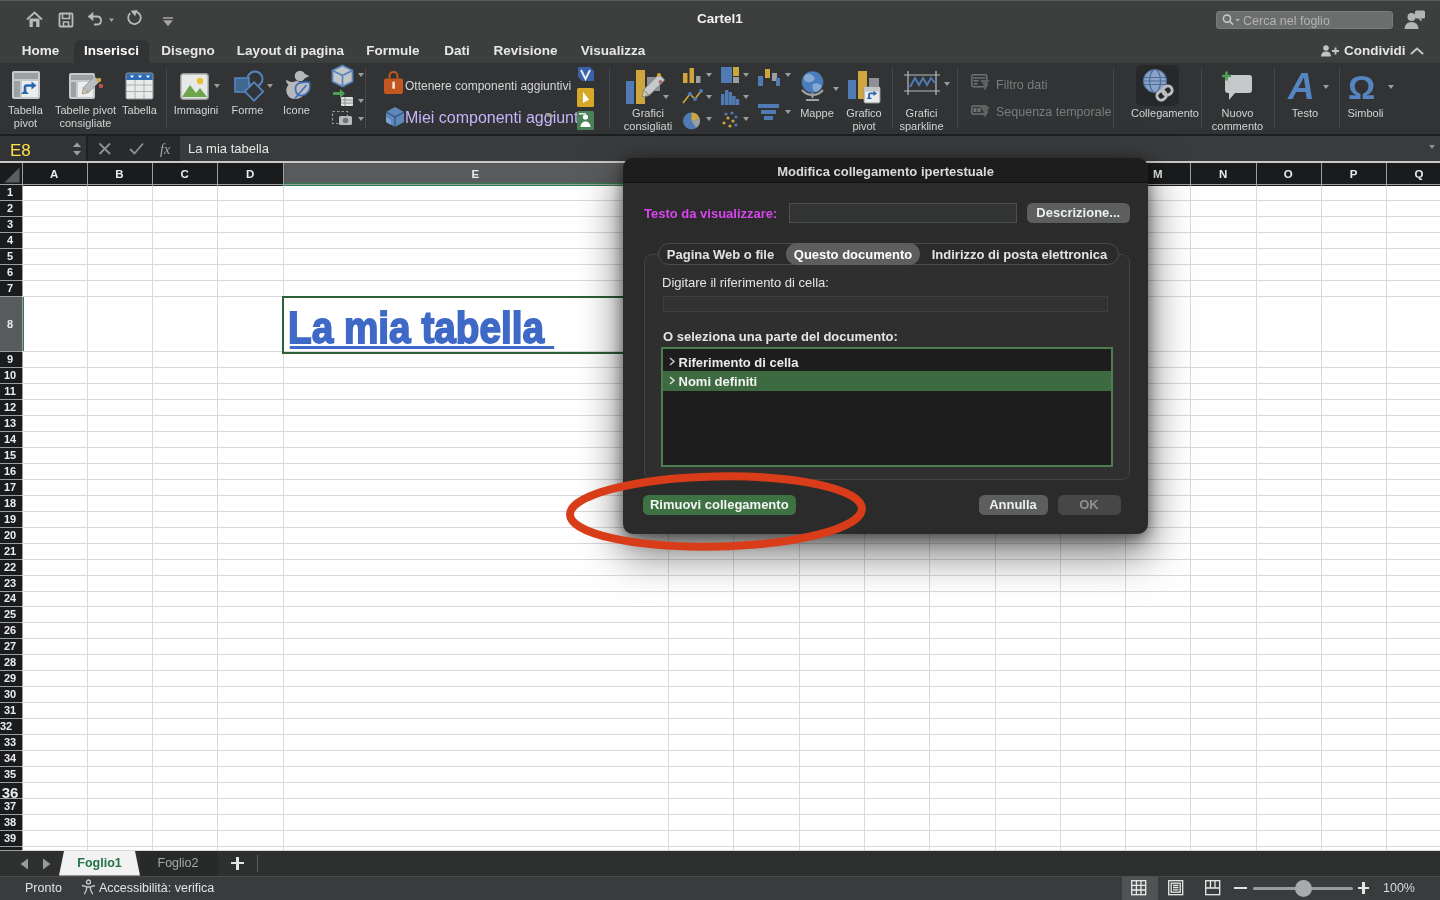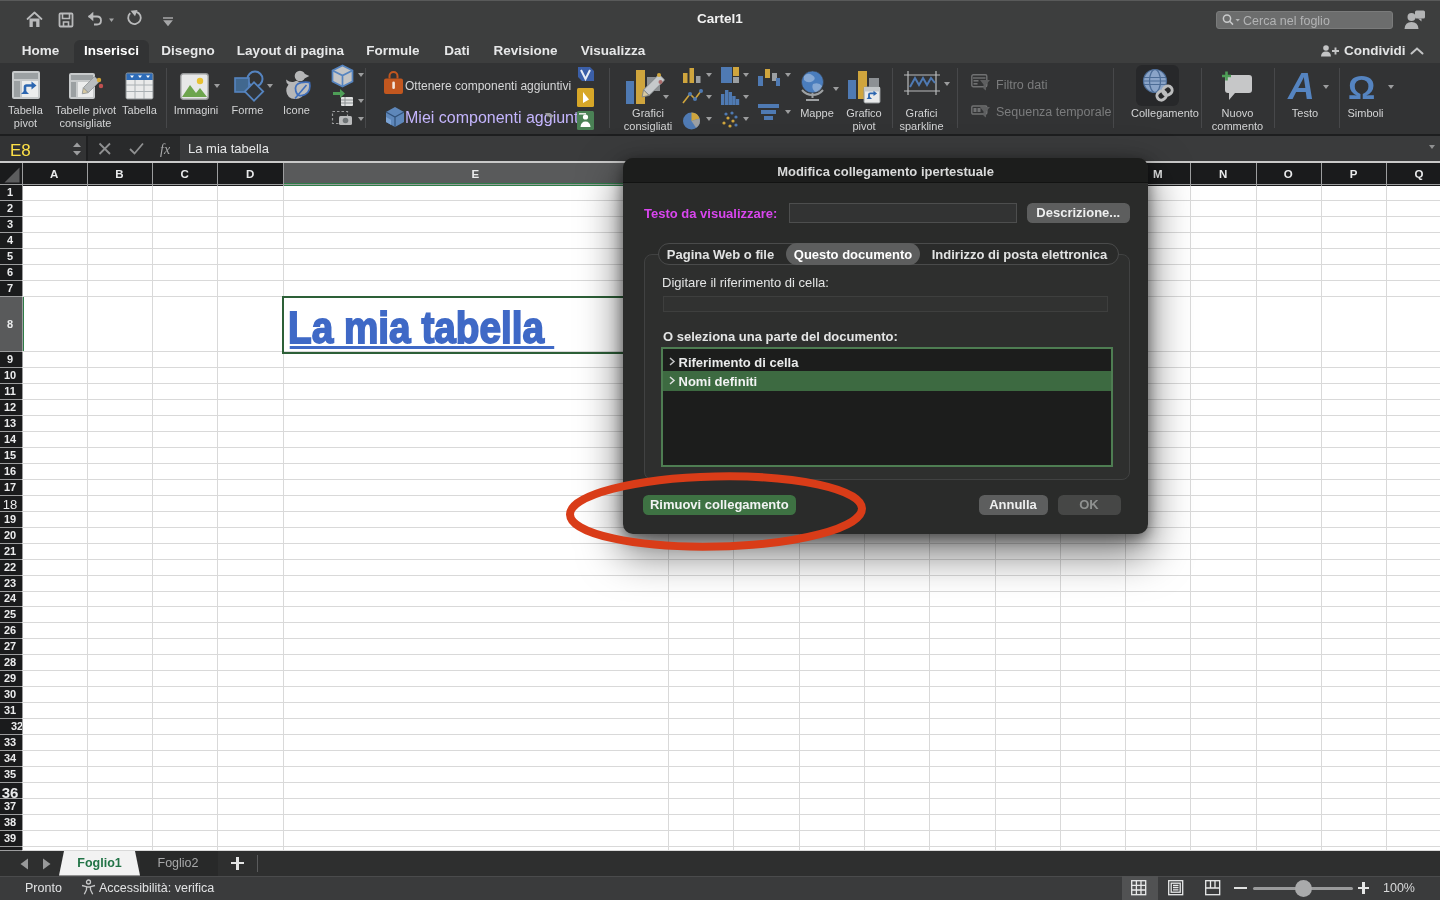--- a/index.html
+++ b/index.html
@@ -406,21 +406,21 @@
 <div class="ab" style="left:0;top:417.02499999999986px;width:20px;text-align:center;color:#eaebec;font-size:11px;font-weight:bold;">13</div>
 <div class="ab" style="left:0;top:430.9999999999999px;width:21.5px;height:1px;background:#9c9d9e;"></div>
 <div class="ab" style="left:0;top:432.9749999999999px;width:20px;text-align:center;color:#eaebec;font-size:11px;font-weight:bold;">14</div>
 <div class="ab" style="left:0;top:446.9499999999999px;width:21.5px;height:1px;background:#9c9d9e;"></div>
 <div class="ab" style="left:0;top:448.92499999999984px;width:20px;text-align:center;color:#eaebec;font-size:11px;font-weight:bold;">15</div>
 <div class="ab" style="left:0;top:462.89999999999986px;width:21.5px;height:1px;background:#9c9d9e;"></div>
 <div class="ab" style="left:0;top:464.8749999999999px;width:20px;text-align:center;color:#eaebec;font-size:11px;font-weight:bold;">16</div>
 <div class="ab" style="left:0;top:478.84999999999985px;width:21.5px;height:1px;background:#9c9d9e;"></div>
 <div class="ab" style="left:0;top:480.8249999999998px;width:20px;text-align:center;color:#eaebec;font-size:11px;font-weight:bold;">17</div>
 <div class="ab" style="left:0;top:494.79999999999984px;width:21.5px;height:1px;background:#9c9d9e;"></div>
-<div class="ab" style="left:0;top:496.77499999999986px;width:20px;text-align:center;color:#eaebec;font-size:13px;font-weight:normal;">18</div>
+<div class="ab" style="left:0;top:496.77499999999986px;width:20px;text-align:center;color:#eaebec;font-size:11px;font-weight:bold;">18</div>
 <div class="ab" style="left:0;top:510.74999999999983px;width:21.5px;height:1px;background:#9c9d9e;"></div>
 <div class="ab" style="left:0;top:512.7249999999998px;width:20px;text-align:center;color:#eaebec;font-size:11px;font-weight:bold;">19</div>
 <div class="ab" style="left:0;top:526.6999999999998px;width:21.5px;height:1px;background:#9c9d9e;"></div>
 <div class="ab" style="left:0;top:528.6749999999998px;width:20px;text-align:center;color:#eaebec;font-size:11px;font-weight:bold;">20</div>
 <div class="ab" style="left:0;top:542.6499999999999px;width:21.5px;height:1px;background:#9c9d9e;"></div>
 <div class="ab" style="left:0;top:544.6249999999999px;width:20px;text-align:center;color:#eaebec;font-size:11px;font-weight:bold;">21</div>
 <div class="ab" style="left:0;top:558.5999999999999px;width:21.5px;height:1px;background:#9c9d9e;"></div>
 <div class="ab" style="left:0;top:560.5749999999999px;width:20px;text-align:center;color:#eaebec;font-size:11px;font-weight:bold;">22</div>
 <div class="ab" style="left:0;top:574.55px;width:21.5px;height:1px;background:#9c9d9e;"></div>
 <div class="ab" style="left:0;top:576.525px;width:20px;text-align:center;color:#eaebec;font-size:11px;font-weight:bold;">23</div>
@@ -434,21 +434,21 @@
 <div class="ab" style="left:0;top:640.3250000000002px;width:20px;text-align:center;color:#eaebec;font-size:11px;font-weight:bold;">27</div>
 <div class="ab" style="left:0;top:654.3000000000002px;width:21.5px;height:1px;background:#9c9d9e;"></div>
 <div class="ab" style="left:0;top:656.2750000000002px;width:20px;text-align:center;color:#eaebec;font-size:11px;font-weight:bold;">28</div>
 <div class="ab" style="left:0;top:670.2500000000002px;width:21.5px;height:1px;background:#9c9d9e;"></div>
 <div class="ab" style="left:0;top:672.2250000000003px;width:20px;text-align:center;color:#eaebec;font-size:11px;font-weight:bold;">29</div>
 <div class="ab" style="left:0;top:686.2000000000003px;width:21.5px;height:1px;background:#9c9d9e;"></div>
 <div class="ab" style="left:0;top:688.1750000000003px;width:20px;text-align:center;color:#eaebec;font-size:11px;font-weight:bold;">30</div>
 <div class="ab" style="left:0;top:702.1500000000003px;width:21.5px;height:1px;background:#9c9d9e;"></div>
 <div class="ab" style="left:0;top:704.1250000000003px;width:20px;text-align:center;color:#eaebec;font-size:11px;font-weight:bold;">31</div>
 <div class="ab" style="left:0;top:718.1000000000004px;width:21.5px;height:1px;background:#9c9d9e;"></div>
-<div class="ab" style="left:0;top:720.0750000000004px;width:20px;color:#eaebec;font-size:11px;font-weight:bold;padding-left:11px;">32</div>
+<div class="ab" style="left:0;top:720.0750000000004px;width:20px;color:#eaebec;font-size:11px;font-weight:bold;">32</div>
 <div class="ab" style="left:0;top:734.0500000000004px;width:21.5px;height:1px;background:#9c9d9e;"></div>
 <div class="ab" style="left:0;top:736.0250000000004px;width:20px;text-align:center;color:#eaebec;font-size:11px;font-weight:bold;">33</div>
 <div class="ab" style="left:0;top:750.0000000000005px;width:21.5px;height:1px;background:#9c9d9e;"></div>
 <div class="ab" style="left:0;top:751.9750000000005px;width:20px;text-align:center;color:#eaebec;font-size:11px;font-weight:bold;">34</div>
 <div class="ab" style="left:0;top:765.9500000000005px;width:21.5px;height:1px;background:#9c9d9e;"></div>
 <div class="ab" style="left:0;top:767.9250000000005px;width:20px;text-align:center;color:#eaebec;font-size:11px;font-weight:bold;">35</div>
 <div class="ab" style="left:0;top:781.9000000000005px;width:21.5px;height:1px;background:#9c9d9e;"></div>
 <div class="ab" style="left:0;top:783.8750000000006px;width:20px;text-align:center;color:#eaebec;font-size:15px;font-weight:bold;">36</div>
 <div class="ab" style="left:0;top:797.8500000000006px;width:21.5px;height:1px;background:#9c9d9e;"></div>
 <div class="ab" style="left:0;top:799.8250000000006px;width:20px;text-align:center;color:#eaebec;font-size:11px;font-weight:bold;">37</div>

